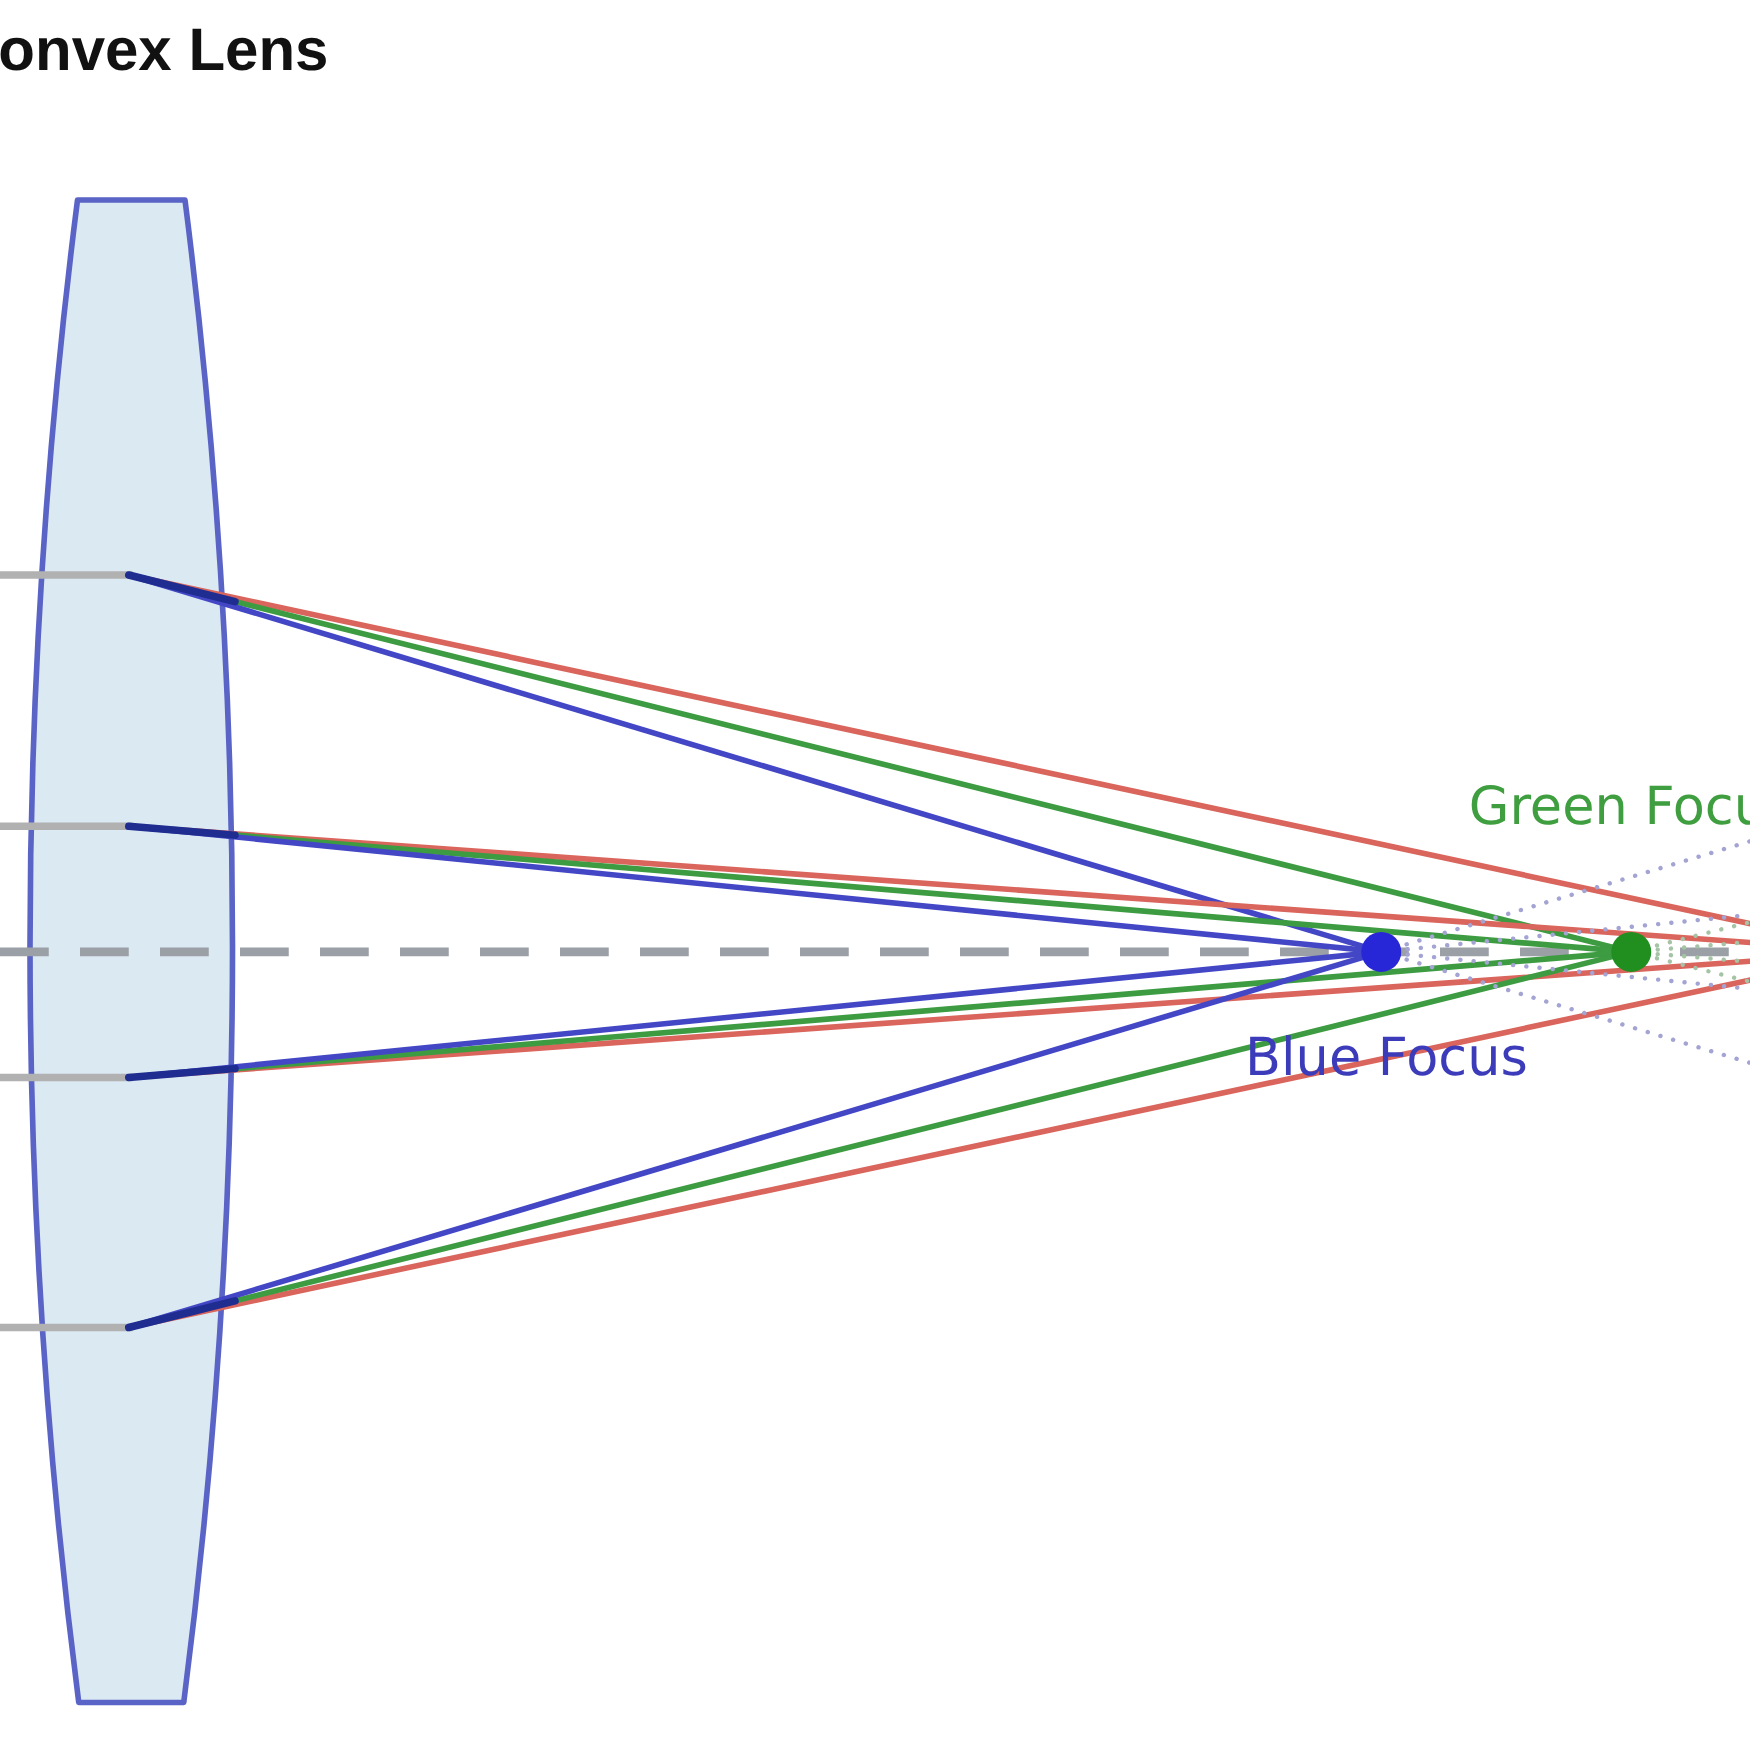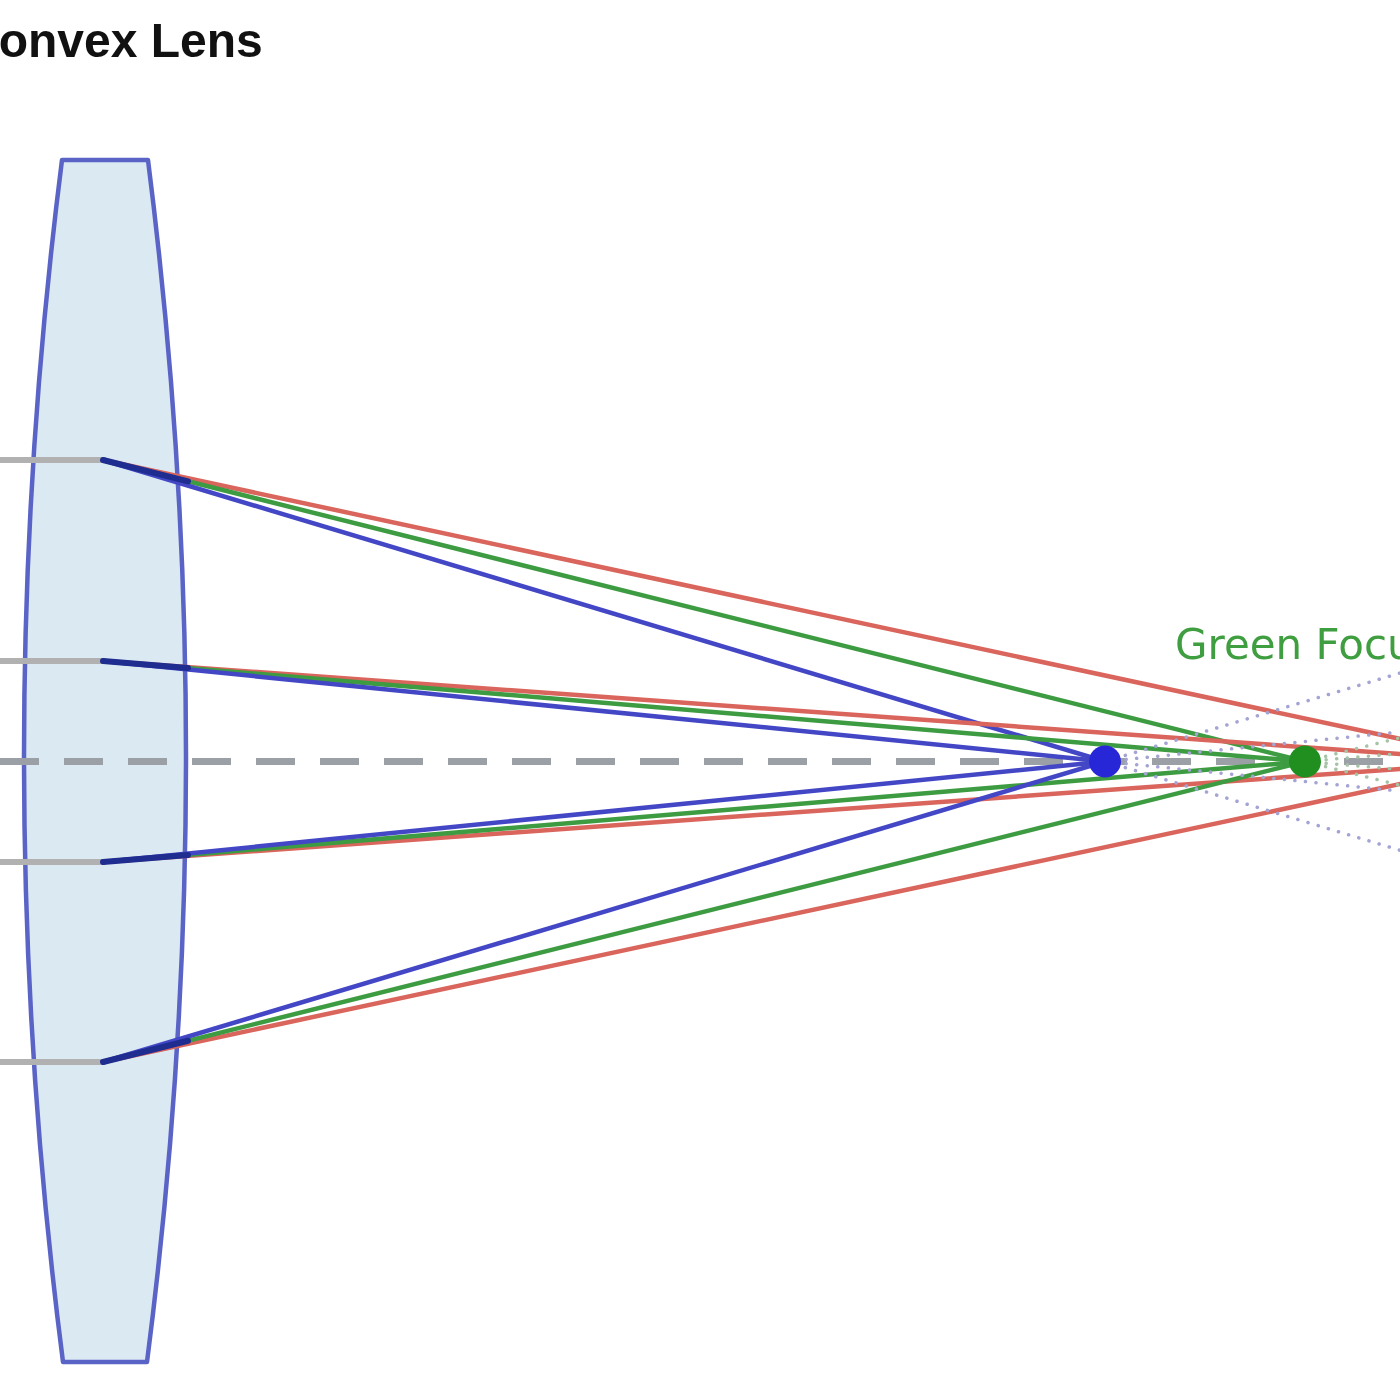--- a/index.html
+++ b/index.html
@@ -47,13 +47,14 @@
       <line x1="1105" y1="761.5" x2="1400" y2="673.0294411177645" stroke="#a3a3d4" stroke-width="3.5" fill="none" stroke-dasharray="0.1 10.5" stroke-linecap="round"></line>
       <line x1="1305" y1="761.5" x2="1400" y2="737.75" stroke="#a5c3a5" stroke-width="3.5" fill="none" stroke-dasharray="0.1 10.5" stroke-linecap="round"></line>
       <circle cx="1105" cy="761.5" r="16" fill="#2727d8"></circle>
       <circle cx="1305" cy="761.5" r="16" fill="#208f20"></circle>
     </svg>
 
   <div class="title" style="left: -36px; top: 12px; color: rgb(17, 17, 17);">Convex Lens</div>
 
   <div class="focus-label" style="left: 1175px; top: 622px; color: rgb(63, 158, 63);">Green Focus</div>
 
+  <div class="focus-label" style="left: 996px; top: 823px; color: rgb(60, 60, 187);">Blue Focus</div>
 </div>
 
 </body></html>

